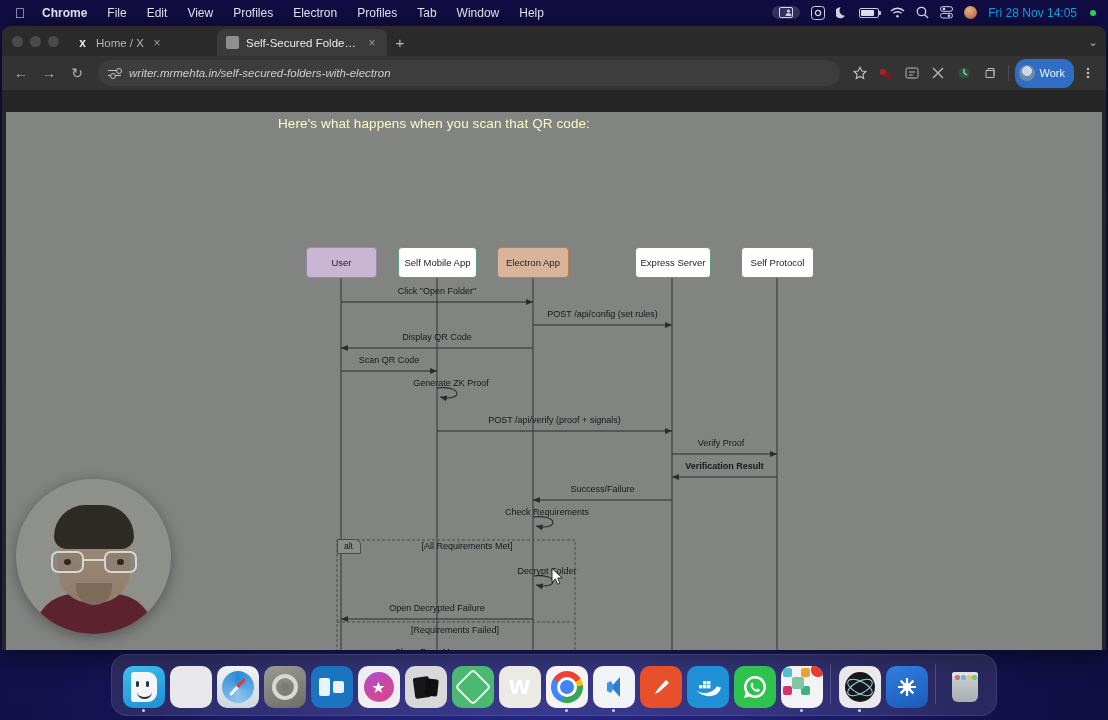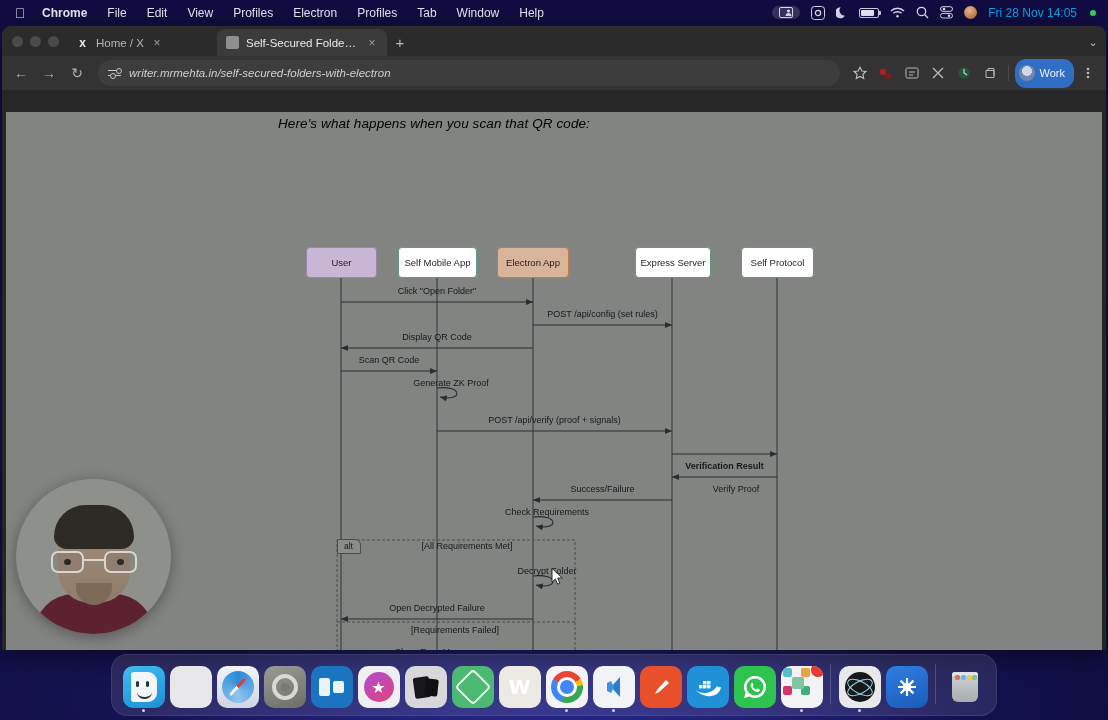--- a/index.html
+++ b/index.html
@@ -107,21 +107,21 @@
   .profile-pill .pface { width:16px; height:16px; border-radius:50%;
     background: radial-gradient(circle at 50% 38%, #cfd8ea 0 38%, #6f86ad 40% 100%); }
 
   
   .viewport {
     position:absolute; left:4px; top:86px; width:1096px; height:556px;
     background: #828482; overflow:hidden;
   }
   .page-heading {
     position:absolute; left:272px; top:4px; width:520px;
-    font-size:13.5px; color:#000000; letter-spacing:0.1px;font-style:italic;
+    font-size:13.5px; color:#fef9c3; letter-spacing:0.1px;
   }
 
   
   .diagram { position:absolute; left:0; top:0; width:1096px; height:556px; }
   .diagram svg { display:block; }
   .pbox {
     position:absolute; height:31px; border-radius:4px;
     display:flex; align-items:center; justify-content:center;
     font-size:9.5px; color:#1b1d20; text-align:center;
     border:1px solid rgba(0,0,0,0.35);
@@ -462,21 +462,21 @@
             </div>
           </div>
         <div id="boxes-bottom"></div>
         <div id="msglabels">
             <div class="msglabel" style="left: 431px; top: 174px;">Click "Open Folder"</div>
             <div class="msglabel" style="left: 596.5px; top: 197px;">POST /api/config (set rules)</div>
             <div class="msglabel" style="left: 431px; top: 220px;">Display QR Code</div>
             <div class="msglabel" style="left: 383px; top: 243px;">Scan QR Code</div>
             <div class="msglabel" style="left: 445px; top: 266px;">Generate ZK Proof</div>
             <div class="msglabel" style="left: 548.5px; top: 303px;">POST /api/verify (proof + signals)</div>
-            <div class="msglabel" style="left: 730px; top: 326px; margin-top: 46px;">Verify Proof</div>
+            <div class="msglabel" style="left: 715px; top: 326px;">Verify Proof</div>
             <div class="msglabel" style="left: 718.5px; top: 349px; font-weight: bold;">Verification Result</div>
             <div class="msglabel" style="left: 596.5px; top: 372px;">Success/Failure</div>
             <div class="msglabel" style="left: 541px; top: 395px;">Check Requirements</div>
             <div class="msglabel" style="left: 541px; top: 454px;">Decrypt Folder</div>
             <div class="msglabel" style="left: 431px; top: 491px;">Open Decrypted Failure</div>
             <div class="msglabel" style="left: 431px; top: 535px;">Show Error Message</div>
           </div>
         <div id="altlabels">
             <div class="altlabel" style="left: 331px; top: 427px;">alt</div>
             <div class="msglabel" style="left: 461px; top: 429px;">[All Requirements Met]</div>

